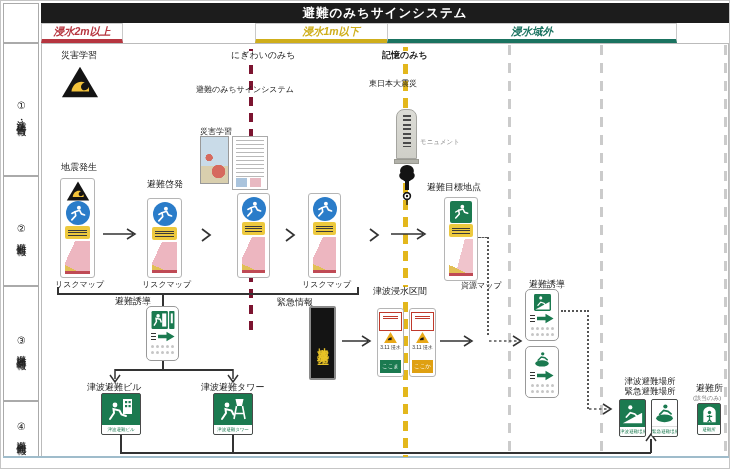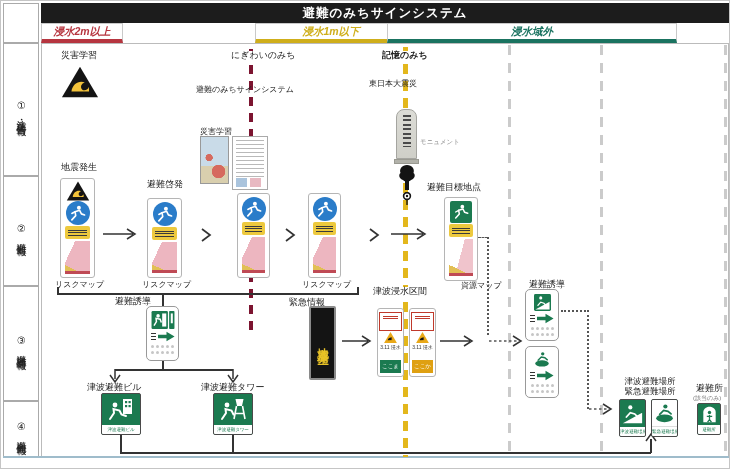--- a/index.html
+++ b/index.html
@@ -288,21 +288,21 @@
 
   <div class="abs ln" style="left:161px;top:360px;width:1.5px;height:8px;"></div>
   <div class="abs ln" style="left:114px;top:368px;width:118px;height:1.5px;"></div>
   <svg class="abs" style="left:108px;top:368px;" width="12" height="16">
       <path d="M6 0 V10 M1 6 L6 13 L11 6" stroke="#333" stroke-width="1.5" fill="none"></path>
     </svg>
   <svg class="abs" style="left:226px;top:368px;" width="12" height="16">
       <path d="M6 0 V10 M1 6 L6 13 L11 6" stroke="#333" stroke-width="1.5" fill="none"></path>
     </svg>
 
-  <div class="abs lbl" style="left:288px;top:297px;">緊急情報</div>
+  <div class="abs lbl" style="left:276px;top:297px;">緊急情報</div>
 
   <div class="abs" style="left:308px;top:305px;width:27px;height:74px;background:#141414;border:2px solid #8a8a8a;border-radius:2px;display:flex;align-items:center;justify-content:center;">
     <span class="vtext" style="color:var(--eq_yellow);font-weight:bold;font-size:11.5px;letter-spacing:2px;">地震発生</span>
   </div>
 
   <svg class="abs" style="left:341px;top:334px;" width="34" height="12">
       <path d="M0 6 H26 M20 1 L28 6 L20 11" stroke="#333" stroke-width="1.5" fill="none"></path>
     </svg>
 
   <div class="abs lbl bg-w" style="left:370px;top:286px;">津波浸水区間</div>

